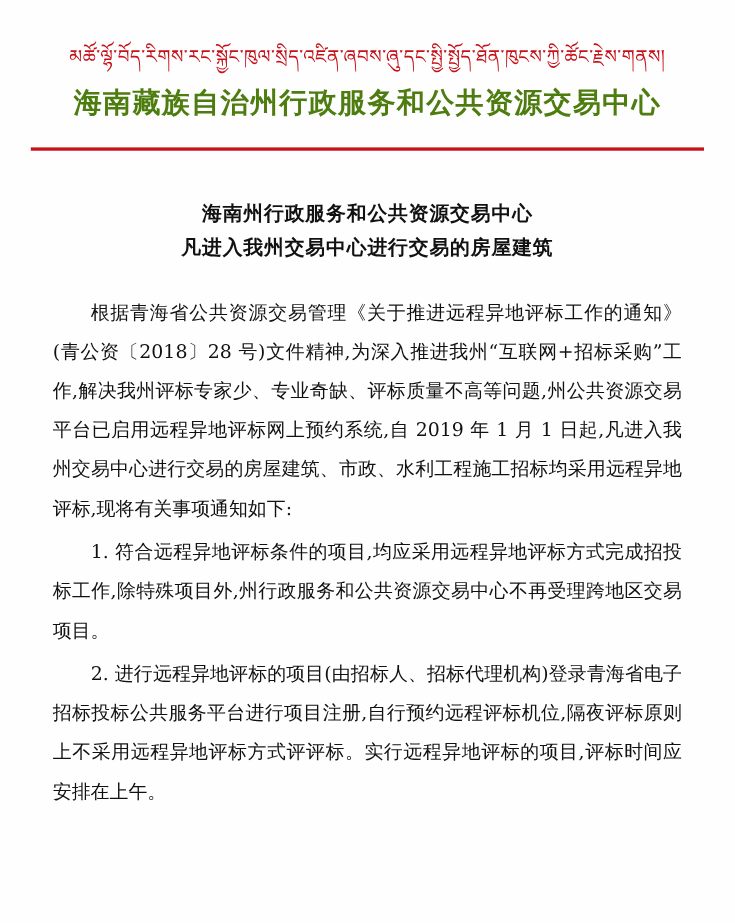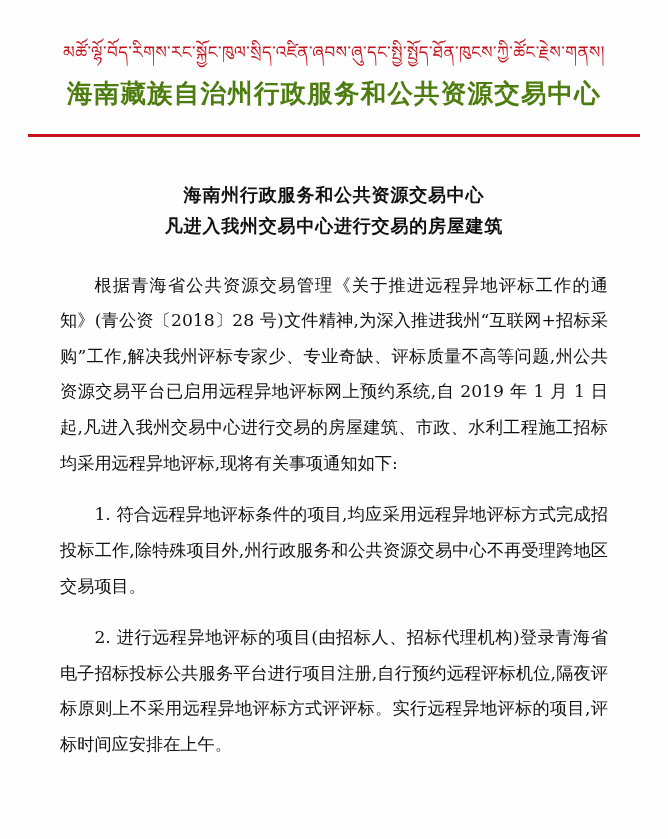--- a/index.html
+++ b/index.html
@@ -61,21 +61,21 @@
   }
   .body-wrap {
     margin: 26px 44px 0 44px;
     font-size: 17.2px;
     line-height: 2.07;
     color: #111;
     text-align: justify;
     text-justify: inter-ideograph;
   }
   .para {
-    margin: 16px;
+    margin: 4px;
     text-indent: 0;
   }
   .para.indent {
     text-indent: 2em;
   }
   .salutation {
     margin: 0;
   }
   .footer-space { height: 6px; }
 </style>

